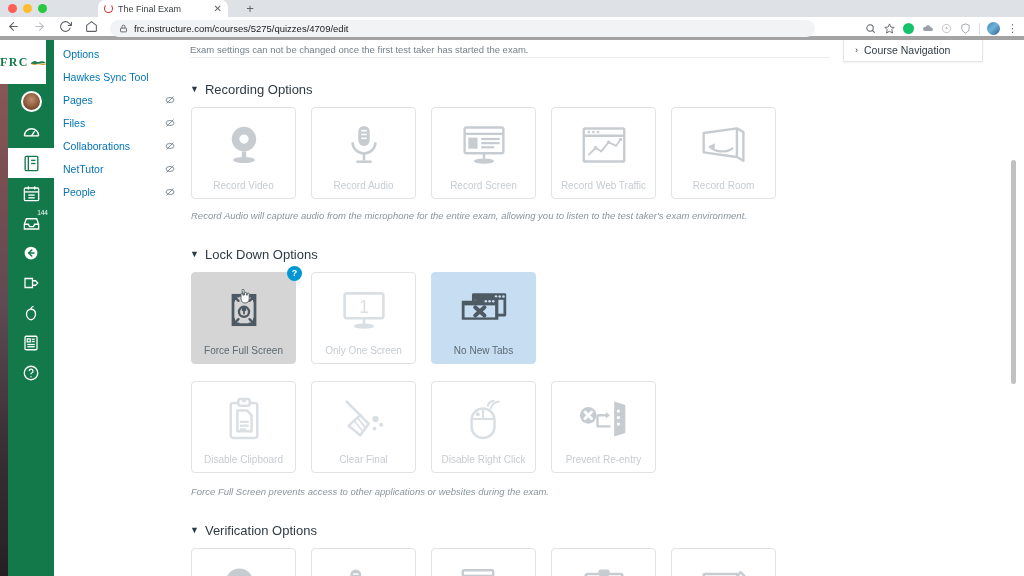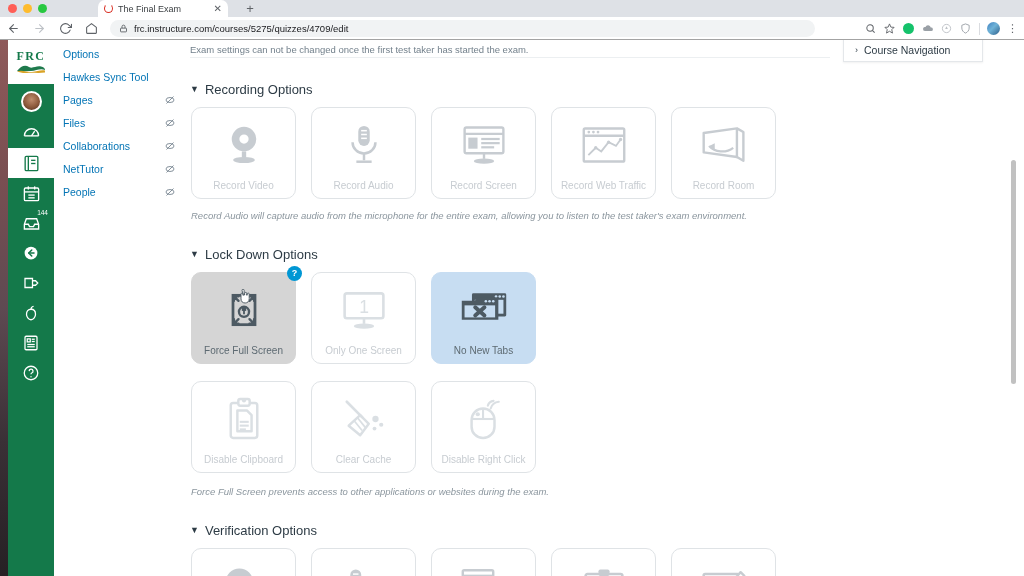--- a/index.html
+++ b/index.html
@@ -36,21 +36,21 @@
   }
   .tab-close { font-size:10px; color:#5f6368; line-height:1; flex:0 0 auto; }
   .newtab {
     position:absolute; top:2px; left:243px; width:14px;height:14px;
     font-size:13px;color:#5f6368; text-align:center; line-height:13px;
   }
 
   .toolbar {
     position:absolute; top:17px; left:0; width:1024px; height:23px;
     background:#fff; display:flex; align-items:center; gap:0px;
-    border-bottom:1px solid #a3a3a3;
+    border-bottom:4px solid #a3a3a3;
   }
   .tb-btn {
     width:26px;height:23px; display:flex;align-items:center;justify-content:center;
     color:#5f6368;
   }
   .tb-btn svg { display:block; }
   .omnibox {
     position:absolute; left:110px; top:3px; width:705px; height:17px;
     background:#f1f3f4; border-radius:9px;
     display:flex; align-items:center; padding:0 9px; gap:6px;
@@ -67,22 +67,22 @@
   
   .page { position:absolute; top:40px; left:0; width:1024px; height:536px; background:#fff; overflow:hidden; }
 
   
   .wallpaper { position:absolute; top:0; left:0; width:14px; height:536px;
     background:linear-gradient(180deg,#8f5a5a 0%, #7a4f52 25%, #5e4a52 50%, #3a3036 75%, #262024 100%); }
 
   
   .gnav { position:absolute; top:0; left:8px; width:46px; height:536px; background:#14794a; }
   .gnav-logo {
-    position:absolute; top:0px; left:8px; width:46px; height:44px;
-    background:#fff; display:flex; flex-direction:column;
+    position:absolute; top:0px; left:0; width:46px; height:44px;
+    background:#fff; display:flex; flex-direction:row;
     align-items:center; justify-content:center; gap:1px;
   }
   .frc-text { font-family:"Liberation Serif", serif; font-size:12px; font-weight:700;
     color:#14794a; letter-spacing:1.4px; line-height:1; }
   .frc-mtn { width:30px; height:11px; display:block; }
 
   .gnav-item {
     position:absolute; left:8px; width:46px; height:30px;
     display:flex; align-items:center; justify-content:center;
     color:#fff;
@@ -117,21 +117,21 @@
   .divider-top { position:absolute; top:17px; left:6px; width:640px; height:1px; background:#eceff1; }
 
   .section-head {
     display:flex; align-items:center; gap:6px;
     font-size:13px; color:#2d3b45; margin:0 0 0 6px;
   }
   .caret { font-size:9px; color:#2d3b45; line-height:1; }
 
   .tile-row { display:flex; gap:15px; margin-left:7px; }
   .tile {
-    width:105px; height:92px; border-radius:10px;
+    width:105px; height:92px; border-radius:4px;
     border:1px solid #dfe3e6; background:#fff;
     display:flex; flex-direction:column; align-items:center;
     justify-content:flex-start; position:relative;
     padding-top:13px;
   }
   .tile .ticon { width:54px;height:48px; display:flex;align-items:center;justify-content:center; }
   .tile .tlabel {
     position:absolute; bottom:7px; left:0; right:0; text-align:center;
     font-size:10px; color:#c7ccd1; white-space:nowrap;
   }
@@ -560,37 +560,53 @@
               <svg width="46" height="44" viewBox="0 0 48 46" fill="none" stroke="#dadfe3" stroke-width="2.6" stroke-linejoin="round">
                 <line x1="6" y1="5" x2="22" y2="21" stroke-width="2.8" stroke-linecap="round"></line>
                 <path d="M20 19 L29 28 L20 40 L8 30 Z"></path>
                 <line x1="13.5" y1="24.5" x2="22" y2="35" stroke-width="1.8"></line>
                 <line x1="17" y1="21.5" x2="25.5" y2="32" stroke-width="1.8"></line>
                 <circle cx="36" cy="23" r="3.3" fill="#dadfe3" stroke="none"></circle>
                 <circle cx="42" cy="29" r="2.2" fill="#dadfe3" stroke="none"></circle>
                 <circle cx="35" cy="33" r="2" fill="#dadfe3" stroke="none"></circle>
               </svg>
             </span>
-            <span class="tlabel">Clear Cache</span>
+            <span class="tlabel">Clear Final</span>
           </div>
 
           <div class="tile">
             <span class="ticon">
               <svg width="42" height="44" viewBox="0 0 44 46" fill="none" stroke="#dadfe3" stroke-width="2.6">
                 <rect x="9" y="12" width="24" height="31" rx="12"></rect>
                 <path d="M21 12 v10" stroke-width="2.2"></path>
                 <line x1="9" y1="23" x2="33" y2="23" stroke-width="2.2"></line>
                 <circle cx="15.5" cy="18" r="2.2" fill="#dadfe3" stroke="none"></circle>
                 <path d="M26 9 a7 7 0 0 1 6 -5" stroke-width="2.2" stroke-linecap="round"></path>
                 <path d="M29 12 a10 10 0 0 1 8.5 -7" stroke-width="2.2" stroke-linecap="round"></path>
               </svg>
             </span>
             <span class="tlabel">Disable Right Click</span>
           </div>
 
+          <div class="tile">
+            <span class="ticon">
+              <svg width="50" height="40" viewBox="0 0 54 42" fill="none" stroke="#c7ccd1" stroke-width="2.6" stroke-linejoin="round">
+                <circle cx="10" cy="17" r="9" fill="#c7ccd1" stroke="none"></circle>
+                <path d="M6.5 13.5 L13.5 20.5 M13.5 13.5 L6.5 20.5" stroke="#fff" stroke-width="3.2" stroke-linecap="round"></path>
+                <path d="M20 17 h11" stroke-width="2.6"></path>
+                <path d="M29 13.5 L33.5 17 L29 20.5 Z" fill="#c7ccd1" stroke="none"></path>
+                <path d="M20 17 v12 h14" stroke-width="2.4"></path>
+                <path d="M38 2 L50 6 v30 L38 40 Z" fill="#c7ccd1" stroke="none"></path>
+                <rect x="41" y="11" width="3" height="3" fill="#fff" stroke="none"></rect>
+                <rect x="41" y="18" width="3" height="3" fill="#fff" stroke="none"></rect>
+                <rect x="41" y="25" width="3" height="3" fill="#fff" stroke="none"></rect>
+              </svg>
+            </span>
+            <span class="tlabel">Prevent Re-entry</span>
+          </div>
         </div>
 
         <div class="helper-text" style="margin-top:13px;">Force Full Screen prevents access to other applications or websites during the exam.</div>
       </div>
 
       <div style="position:absolute; top:483px; left:0;">
         <div class="section-head">
           <span class="caret">▼</span>
           <span>Verification Options</span>
         </div>

